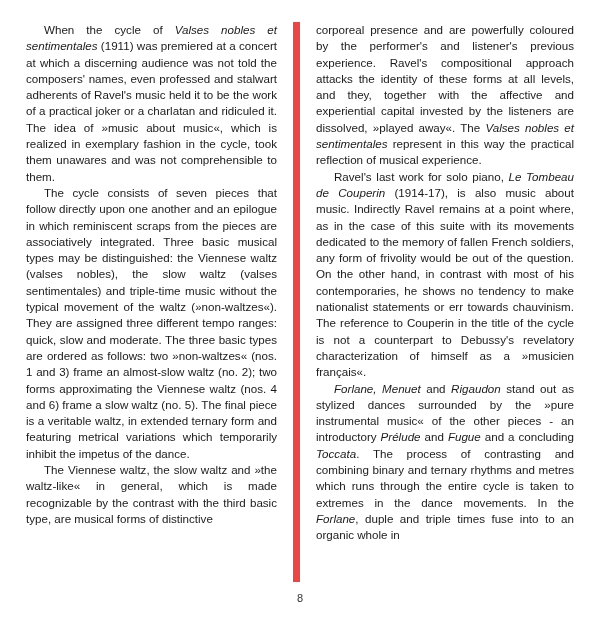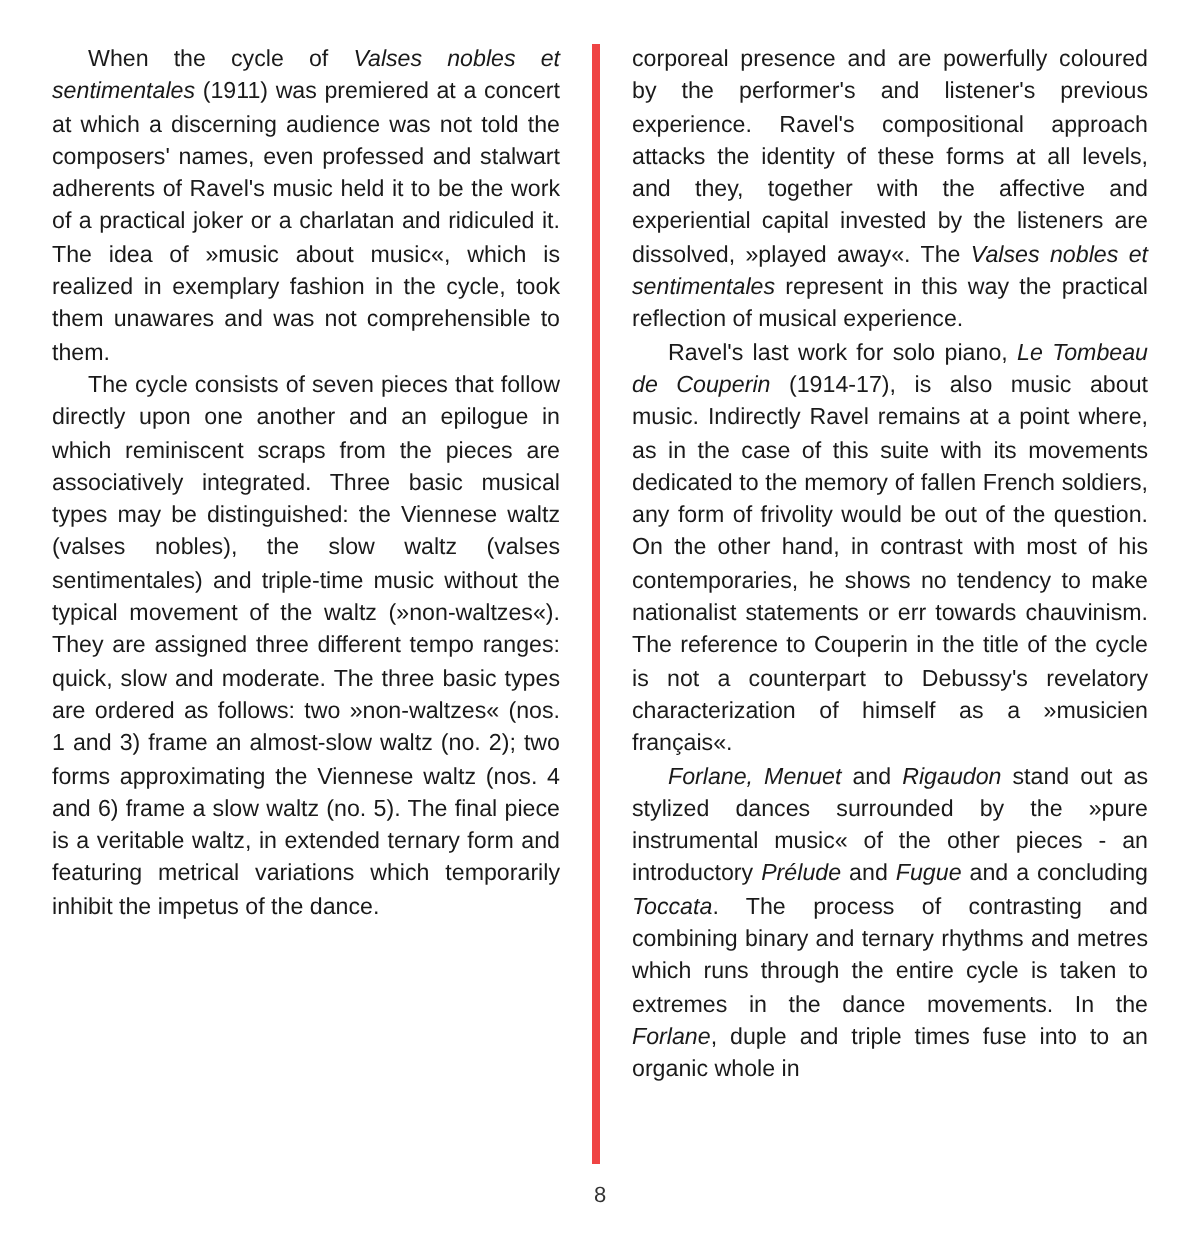--- a/index.html
+++ b/index.html
@@ -25,21 +25,21 @@
     display: flex;
     gap: 0;
     height: 560px;
   }
   .column {
     width: 50%;
     box-sizing: border-box;
   }
   .column.left {
     padding-right: 16px;
-    border-right: 4px solid #ef4444;
+    border-right: 7px solid #ef4444;
   }
   .column.right {
     padding-left: 16px;
   }
   p {
     margin: 0;
     text-align: justify;
     text-justify: inter-word;
     font-size: 11.6px;
     line-height: 16.3px;
@@ -64,20 +64,21 @@
 </style>
 </head>
 <body>
 
 <div class="page">
   <div class="columns">
     <div class="column left">
       <div>
           <p class="indent"><span>When the cycle of </span><span class="it">Valses nobles et sentimentales</span><span> (1911) was premiered at a concert at which a discerning audience was not told the composers' names, even professed and stalwart adherents of Ravel's music held it to be the work of a practical joker or a charlatan and ridiculed it. The idea of »music about music«, which is realized in exemplary fashion in the cycle, took them unawares and was not comprehensible to them.</span></p>
           <p class="indent"><span>The cycle consists of seven pieces that follow directly upon one another and an epilogue in which reminiscent scraps from the pieces are associatively integrated. Three basic musical types may be distinguished: the Viennese waltz (valses nobles), the slow waltz (valses sentimentales) and triple-time music without the typical movement of the waltz (»non-waltzes«). They are assigned three different tempo ranges: quick, slow and moderate. The three basic types are ordered as follows: two »non-waltzes« (nos. 1 and 3) frame an almost-slow waltz (no. 2); two forms approximating the Viennese waltz (nos. 4 and 6) frame a slow waltz (no. 5). The final piece is a veritable waltz, in extended ternary form and featuring metrical variations which temporarily inhibit the impetus of the dance.</span></p>
+          <p class="indent"><span>The Viennese waltz, the slow waltz and »the waltz-like« in general, which is made recognizable by the contrast with the third basic type, are musical forms of distinctive</span></p>
         </div>
     </div>
     <div class="column right">
       <div>
           <p><span>corporeal presence and are powerfully coloured by the performer's and listener's previous experience. Ravel's compositional approach attacks the identity of these forms at all levels, and they, together with the affective and experiential capital invested by the listeners are dissolved, »played away«. The </span><span class="it">Valses nobles et sentimentales</span><span> represent in this way the practical reflection of musical experience.</span></p>
           <p class="indent"><span>Ravel's last work for solo piano, </span><span class="it">Le Tombeau de Couperin</span><span> (1914-17), is also music about music. Indirectly Ravel remains at a point where, as in the case of this suite with its movements dedicated to the memory of fallen French soldiers, any form of frivolity would be out of the question. On the other hand, in contrast with most of his contemporaries, he shows no tendency to make nationalist statements or err towards chauvinism. The reference to Couperin in the title of the cycle is not a counterpart to Debussy's revelatory characterization of himself as a »musicien français«.</span></p>
           <p class="indent"><span class="it">Forlane, Menuet</span><span> and </span><span class="it">Rigaudon</span><span> stand out as stylized dances surrounded by the »pure instrumental music« of the other pieces - an introductory </span><span class="it">Prélude</span><span> and </span><span class="it">Fugue</span><span> and a concluding </span><span class="it">Toccata</span><span>. The process of contrasting and combining binary and ternary rhythms and metres which runs through the entire cycle is taken to extremes in the dance movements. In the </span><span class="it">Forlane</span><span>, duple and triple times fuse into to an organic whole in</span></p>
         </div>
     </div>
   </div>

